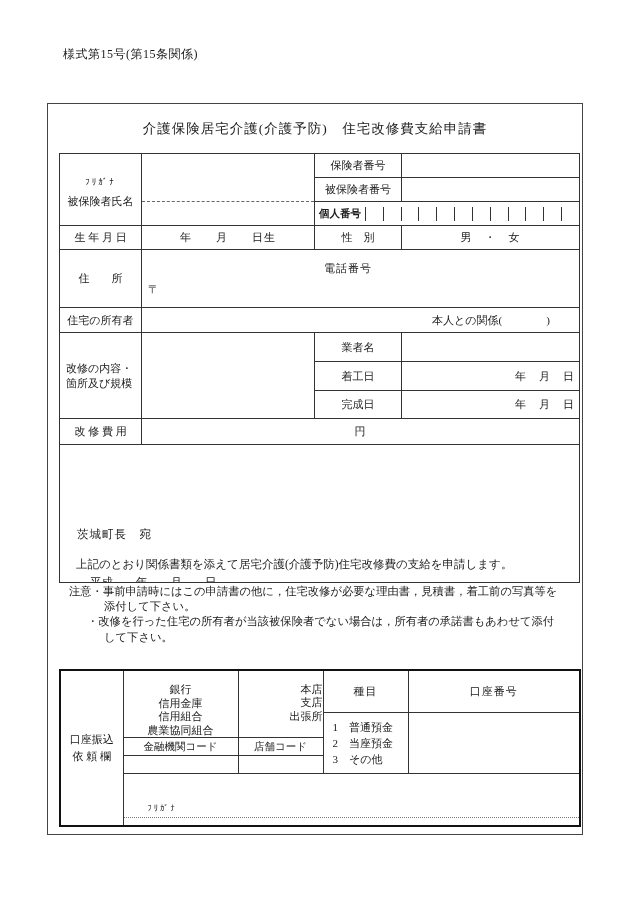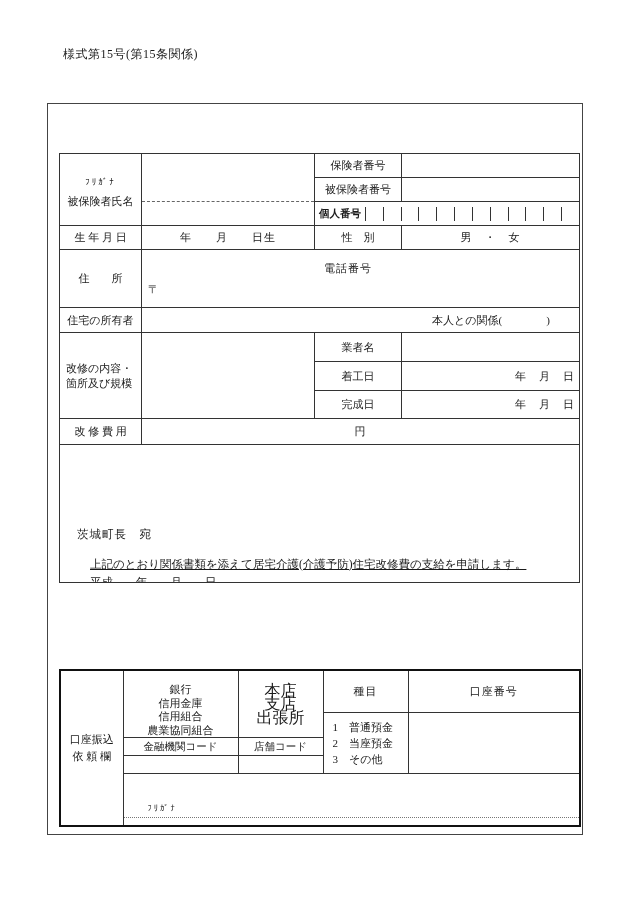--- a/index.html
+++ b/index.html
@@ -43,49 +43,50 @@
   .addrcell { position:relative; height:100%; }
   .postal { position:absolute; left:6px; top:3px; font-size:11px; }
   .phone-in-addr { position:absolute; left:182px; bottom:3px; font-size:11px; letter-spacing:1px; }
   .ownercell { position:relative; height:100%; }
   .owner-rel { position:absolute; left:290px; top:50%; transform:translateY(-50%); font-size:11px; }
   .datecell { text-align:right; padding-right:4px; letter-spacing:1px; }
   .centertxt { text-align:center; letter-spacing:1px; }
 
   .appblock { position:relative; height:100%; font-size:11.5px; }
   .appblock .addressee { position:absolute; left:17px; top:13px; letter-spacing:1px; }
-  .appblock .statement { position:absolute; left:30px; top:43px;text-decoration:underline; }
+  .appblock .statement { position:absolute; left:16px; top:43px; }
   .appblock .dateline  { position:absolute; left:30px; top:61px; }
 
   .notes { position:absolute; left:11px; top:480px; width:516px; font-size:11.3px; line-height:15.2px; }
   .notes .n1 { margin-left:10px; }
   .notes .n2 { margin-left:45px; }
   .notes .n3 { margin-left:28px; }
   .notes .n4 { margin-left:45px; }
   .transfer { position:absolute; left:28px; top:546px; font-size:11.5px; }
 
   table.bank { position:absolute; left:11px; top:565px; width:520px; border:2px solid #111; }
   td.reqcell { text-align:center; font-size:11px; line-height:17px; }
   .instnames { text-align:center; font-size:11px; line-height:13.5px; padding-top:12px; }
-  .branchnames { text-align:center; font-size:16px; line-height:13.5px; }
+  .branchnames { text-align:right; font-size:11px; line-height:13.5px;font-family:Liberation Mono, monospace; }
   .kindhead, .acnohead { text-align:center; font-size:11px; letter-spacing:1px; }
   .kindopts { font-size:11px; line-height:16px; padding-left:9px; }
   .codehead { text-align:center; font-size:10.5px; }
   .holderbox { position:relative; height:100%; }
   .holderbox .vline { position:absolute; left:77px; top:0; bottom:0; width:0; border-left:1px solid #333; }
   .holderbox .dotline { position:absolute; left:0; right:0; top:18px; border-top:1px dotted #777; }
   .holderbox .furilbl { position:absolute; left:0; top:0; width:77px; height:18px; display:flex; align-items:center; justify-content:center; font-size:8.5px; letter-spacing:2px; }
   .holderbox .holderlbl { position:absolute; left:0; top:18px; width:77px; height:34px; display:flex; align-items:center; justify-content:center; font-size:11px; }
 </style>
 </head>
 <body>
 
 <div class="form-no">様式第15号(第15条関係)</div>
 
 <div class="outer">
+  <div class="title">介護保険居宅介護(介護予防)　住宅改修費支給申請書</div>
 
   <table class="main">
     <colgroup>
         <col style="width:82px">
         <col style="width:173px">
         <col style="width:87px">
         <col style="width:178px">
       </colgroup>
     <tbody>
         <tr style="height:24px">
@@ -203,20 +204,26 @@
           <div class="addressee">茨城町長　宛</div>
           <div class="statement">上記のとおり関係書類を添えて居宅介護(介護予防)住宅改修費の支給を申請します。</div>
           <div class="dateline">平成　　年　　月　　日</div>
 
         </div>
       </td>
     </tr>
   </tbody>
     </table>
 
+  <div class="notes">
+    <div class="n1">注意・事前申請時にはこの申請書の他に，住宅改修が必要な理由書，見積書，着工前の写真等を</div>
+    <div class="n2">添付して下さい。</div>
+    <div class="n3">・改修を行った住宅の所有者が当該被保険者でない場合は，所有者の承諾書もあわせて添付</div>
+    <div class="n4">して下さい。</div>
+  </div>
 
 
   <table class="bank">
     <colgroup>
         <col style="width:63px">
         <col style="width:115px">
         <col style="width:85px">
         <col style="width:85px">
         <col style="width:172px">
       </colgroup>

